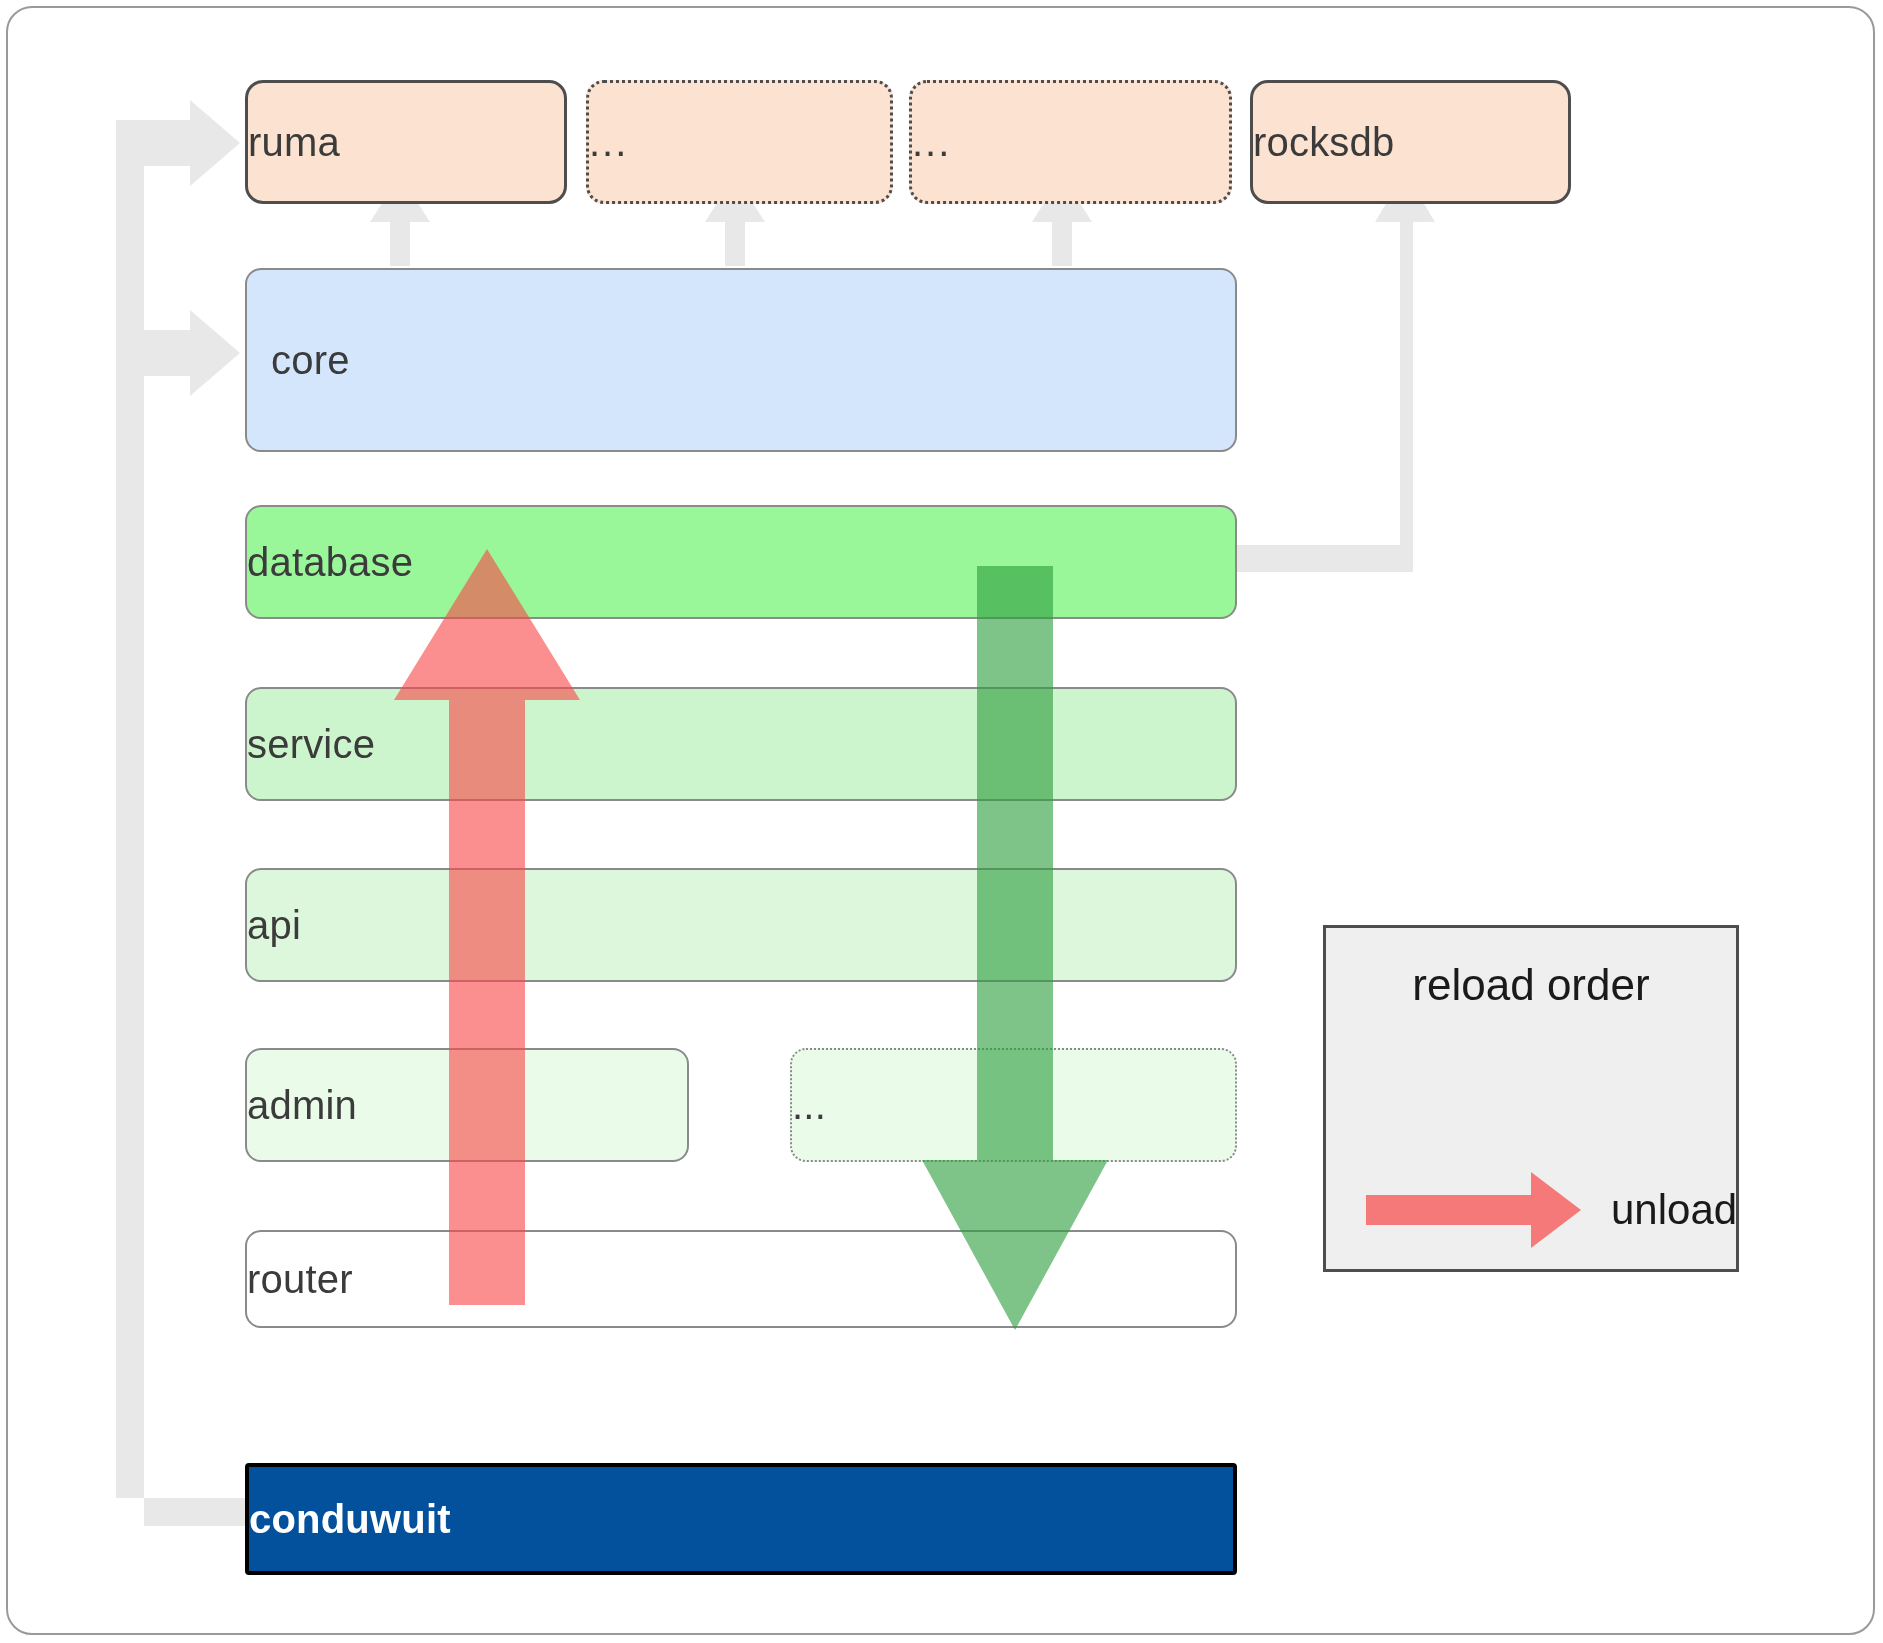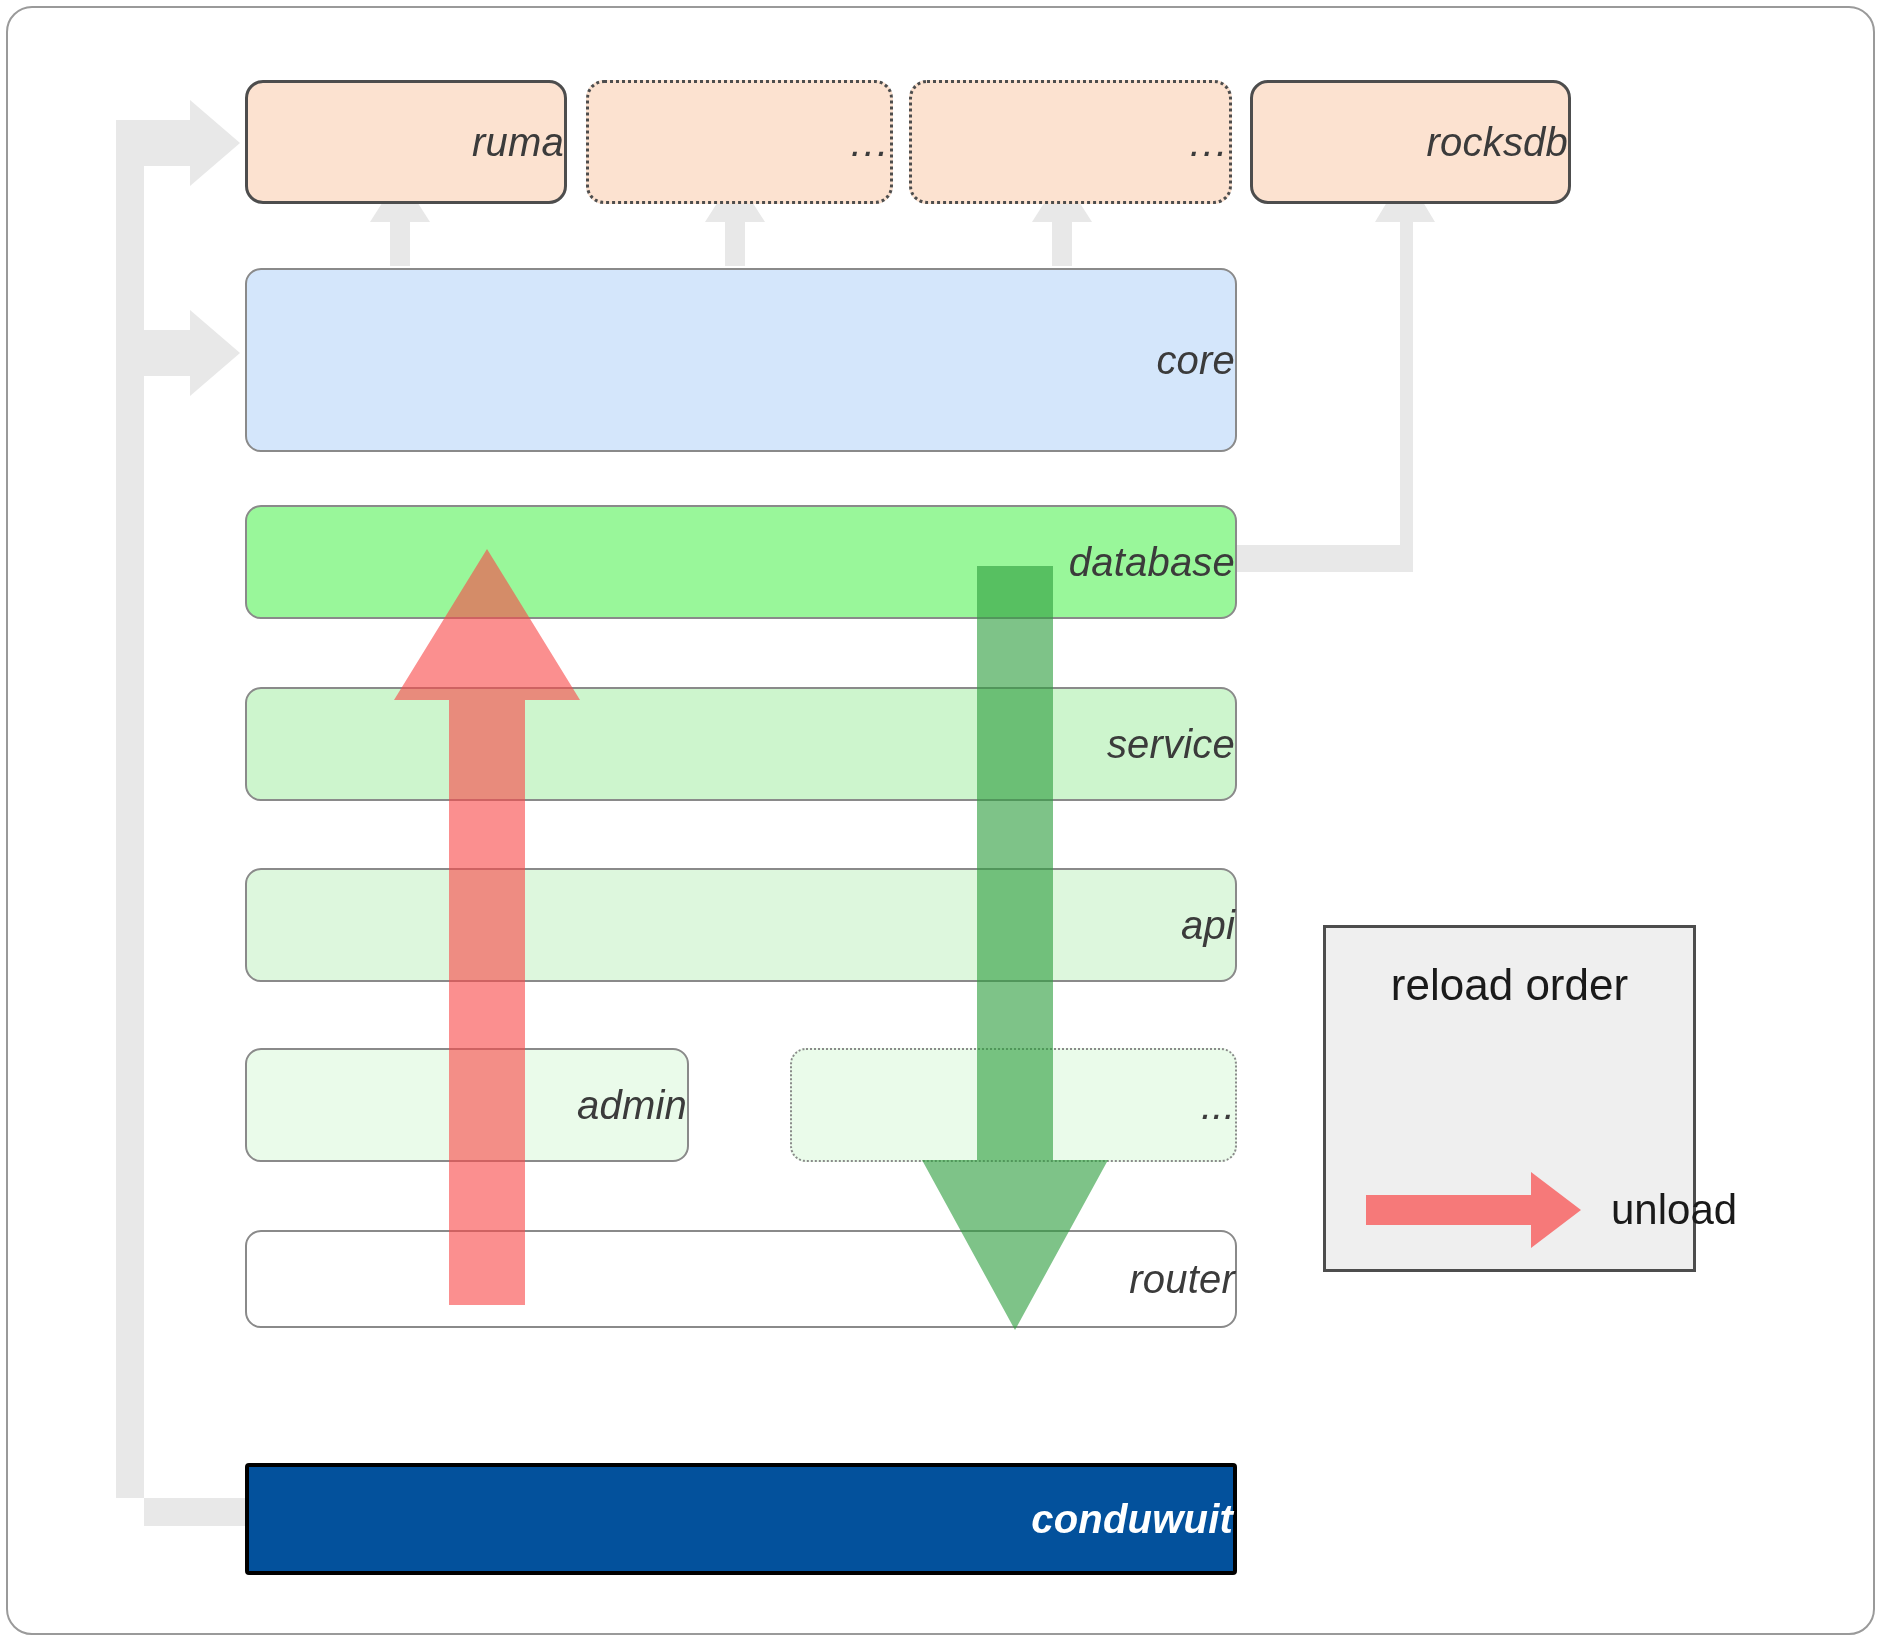--- a/index.html
+++ b/index.html
@@ -30,23 +30,22 @@
     position: absolute;
     left: 0; top: 0;
     width: 1883px; height: 1643px;
     pointer-events: none;
   }
   .node {
     position: absolute;
     box-sizing: border-box;
     display: flex;
     align-items: center;
-    justify-content: flex-end;
+    justify-content: flex-start;
     border-radius: 14px;
-    font-style: italic;
   }
   .node .label {
     font-size: 38px;
     color: #3b3b3b;
     letter-spacing: 0.2px;
     line-height: 1;
   }
   
   .dep {
     top: 80px;
@@ -88,21 +87,21 @@
   #box-conduwuit .label {
     color: #ffffff;
     font-weight: bold;
     font-size: 40px;
   }
 
   
   #legend {
     position: absolute;
     left: 1323px; top: 925px;
-    width: 373px; height: 347px;
+    width: 416px; height: 347px;
     background: #efefef;
     border: 3px solid #4d4d4d;
     box-sizing: border-box;
   }
   #legend-title {
     position: absolute;
     left: 0; top: 32px;
     width: 100%;
     text-align: center;
     font-size: 44px;

